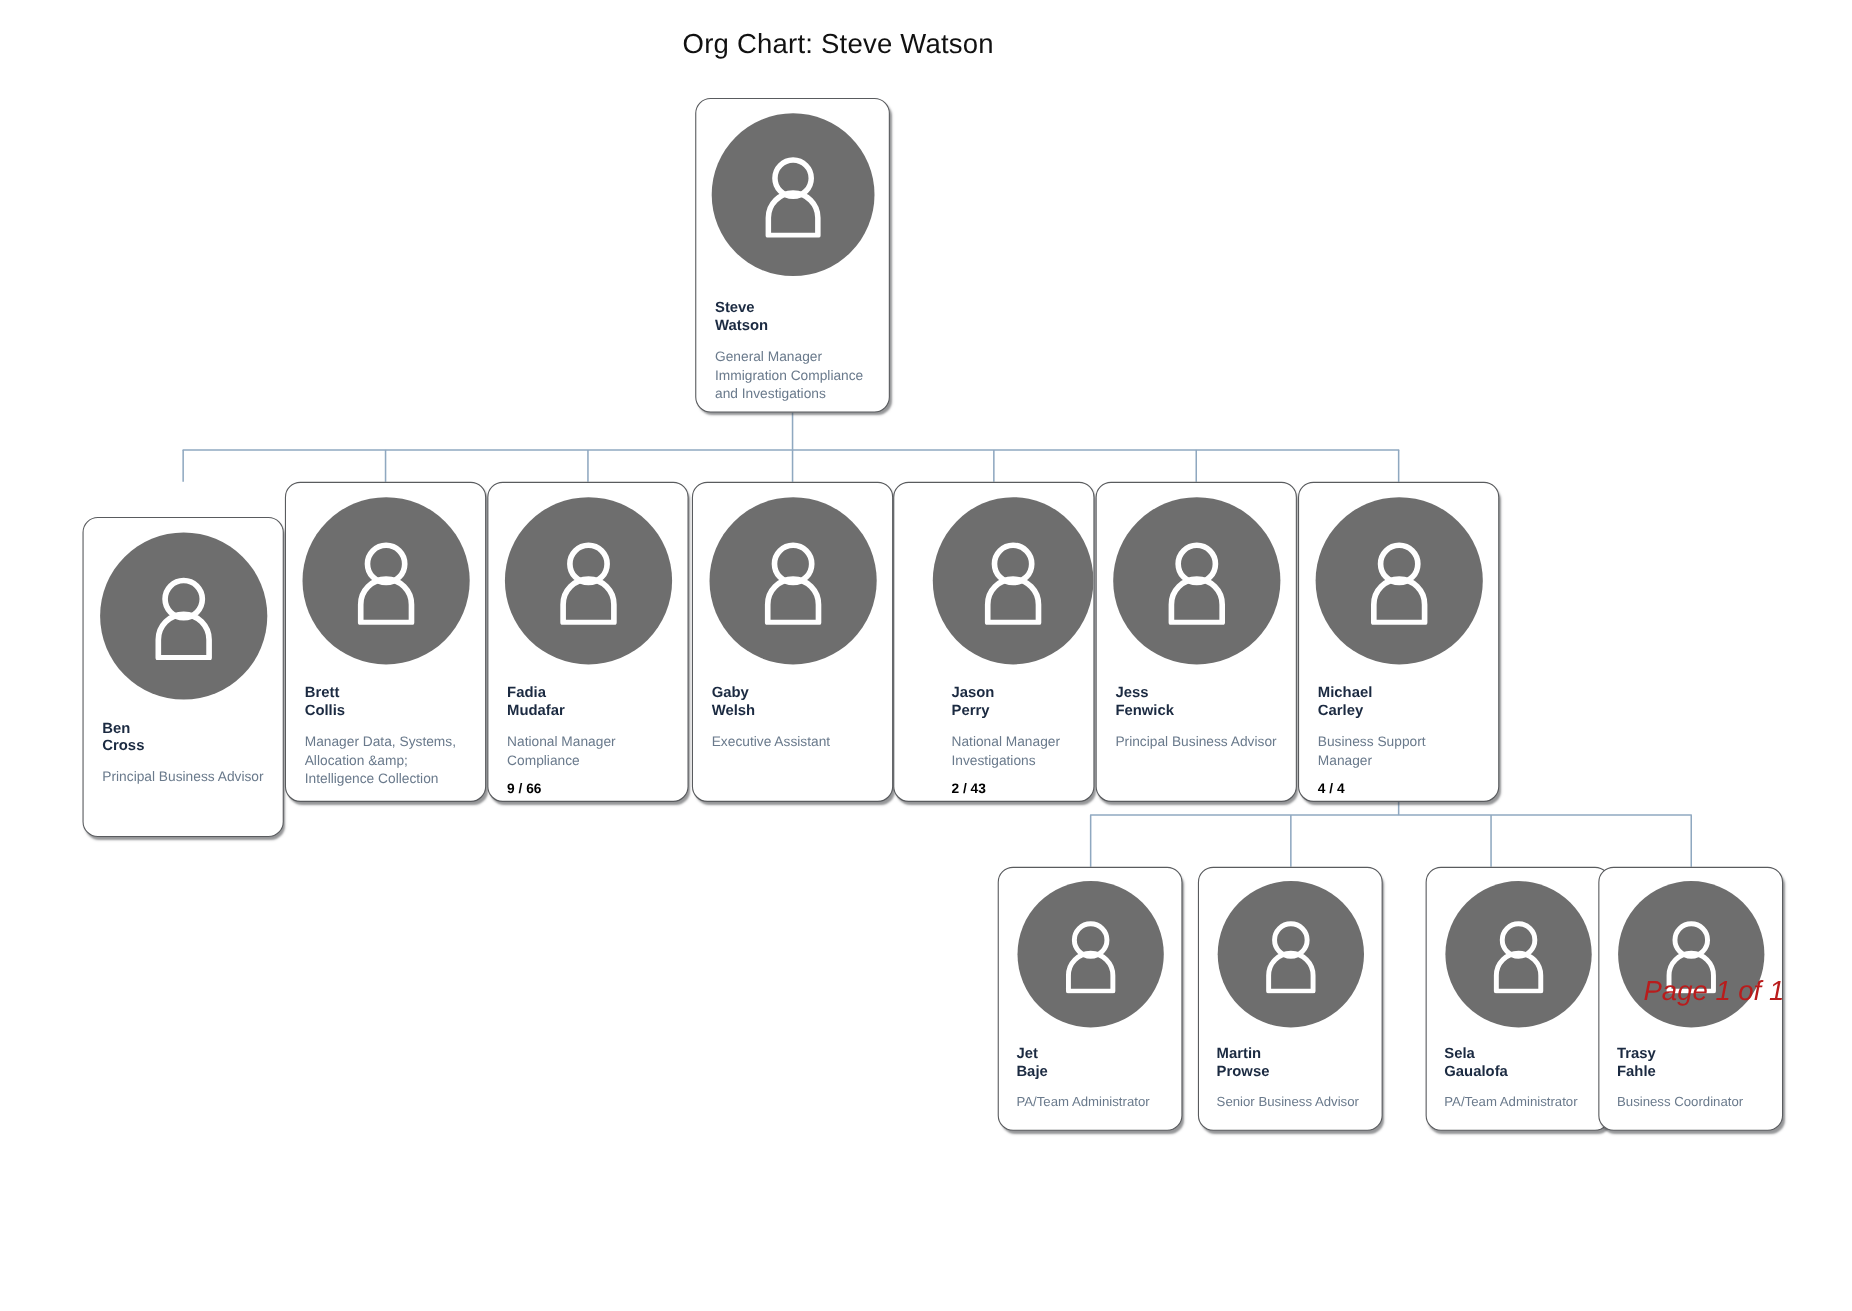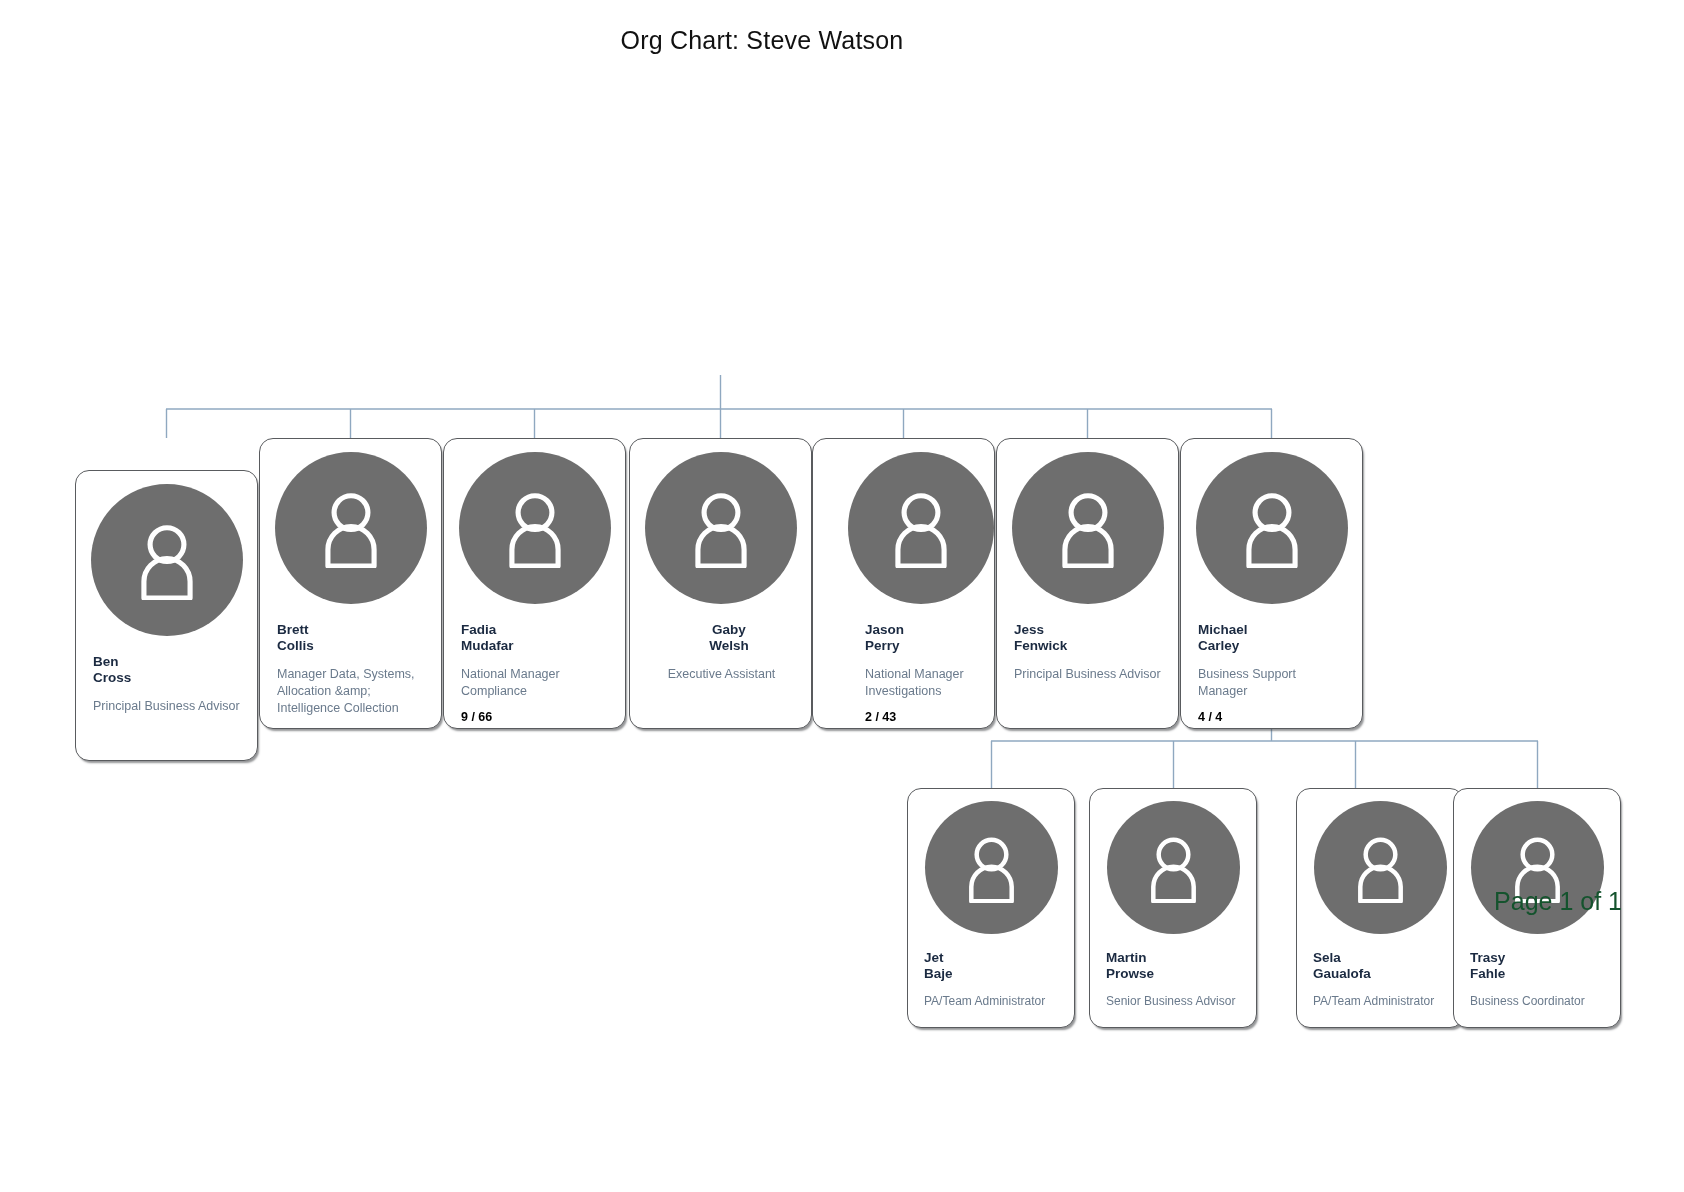--- a/index.html
+++ b/index.html
@@ -39,22 +39,23 @@
     display: inline-block;
     transform: translateX(-80px);
   }
 
   
   .page-footer {
     position: absolute;
     right: 62px;
     bottom: 32px;
     font-size: 25px;
-    color: #14532d;
+    color: #b91c1c;
     font-family: "Liberation Sans", sans-serif;
+    font-style: italic;
   }
 
   
   .connectors {
     position: absolute;
     left: 0;
     top: 0;
     width: 1684px;
     height: 1192px;
     pointer-events: none;
@@ -182,20 +183,34 @@
 
       <path d="M 1271.5 729 L 1271.5 741"></path>
       <path d="M 991 741 L 1538 741"></path>
       <path d="M 991.5 741 L 991.5 788"></path>
       <path d="M 1173.5 741 L 1173.5 788"></path>
       <path d="M 1355.5 741 L 1355.5 788"></path>
       <path d="M 1537.5 741 L 1537.5 788"></path>
     </g>
   </svg>
 
+  <div class="node level0">
+    <div class="avatar-wrap">
+      <div class="avatar">
+        <svg width="72" height="78" viewBox="0 0 72 78" aria-hidden="true">
+          <circle cx="36" cy="24" r="16.5" fill="none" stroke="#ffffff" stroke-width="5"></circle>
+          <path d="M 13.5 76 L 13.5 60 A 22.5 22.5 0 0 1 58.5 60 L 58.5 76 Z" fill="none" stroke="#ffffff" stroke-width="5" stroke-linejoin="round"></path>
+        </svg>
+      </div>
+    </div>
+    <div class="node-name">Steve
+Watson</div>
+    <div class="node-title">General Manager Immigration Compliance and Investigations</div>
+
+  </div>
 
   <div class="node level1" style="left:75px;margin-top:32px;">
     <div class="avatar-wrap">
       <div class="avatar">
         <svg width="74" height="80" viewBox="0 0 72 78" aria-hidden="true">
           <circle cx="36" cy="24" r="16.5" fill="none" stroke="#ffffff" stroke-width="5"></circle>
           <path d="M 13.5 76 L 13.5 60 A 22.5 22.5 0 0 1 58.5 60 L 58.5 76 Z" fill="none" stroke="#ffffff" stroke-width="5" stroke-linejoin="round"></path>
         </svg>
       </div>
     </div>
@@ -228,21 +243,21 @@
           <path d="M 13.5 76 L 13.5 60 A 22.5 22.5 0 0 1 58.5 60 L 58.5 76 Z" fill="none" stroke="#ffffff" stroke-width="5" stroke-linejoin="round"></path>
         </svg>
       </div>
     </div>
     <div class="node-name">Fadia
 Mudafar</div>
     <div class="node-title">National Manager Compliance</div>
     <div class="node-count">9 / 66</div>
   </div>
 
-  <div class="node level1" style="left:629px;text-align:center;">
+  <div class="node level1" style="left:629px;">
     <div class="avatar-wrap">
       <div class="avatar">
         <svg width="74" height="80" viewBox="0 0 72 78" aria-hidden="true">
           <circle cx="36" cy="24" r="16.5" fill="none" stroke="#ffffff" stroke-width="5"></circle>
           <path d="M 13.5 76 L 13.5 60 A 22.5 22.5 0 0 1 58.5 60 L 58.5 76 Z" fill="none" stroke="#ffffff" stroke-width="5" stroke-linejoin="round"></path>
         </svg>
       </div>
     </div>
     <div class="node-name">Gaby
 Welsh</div>

